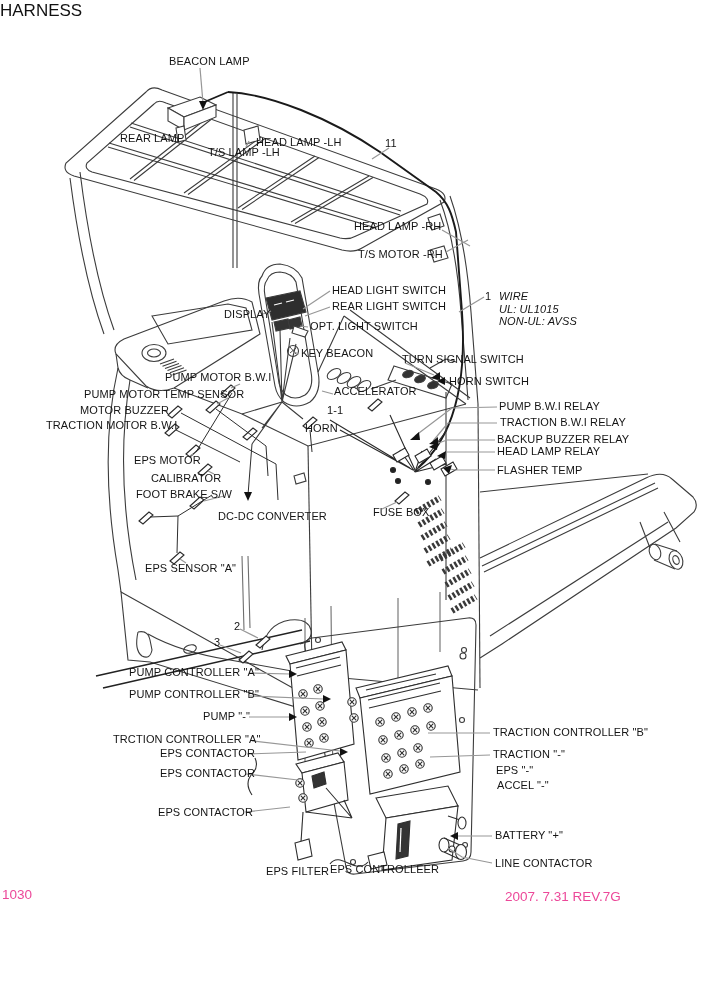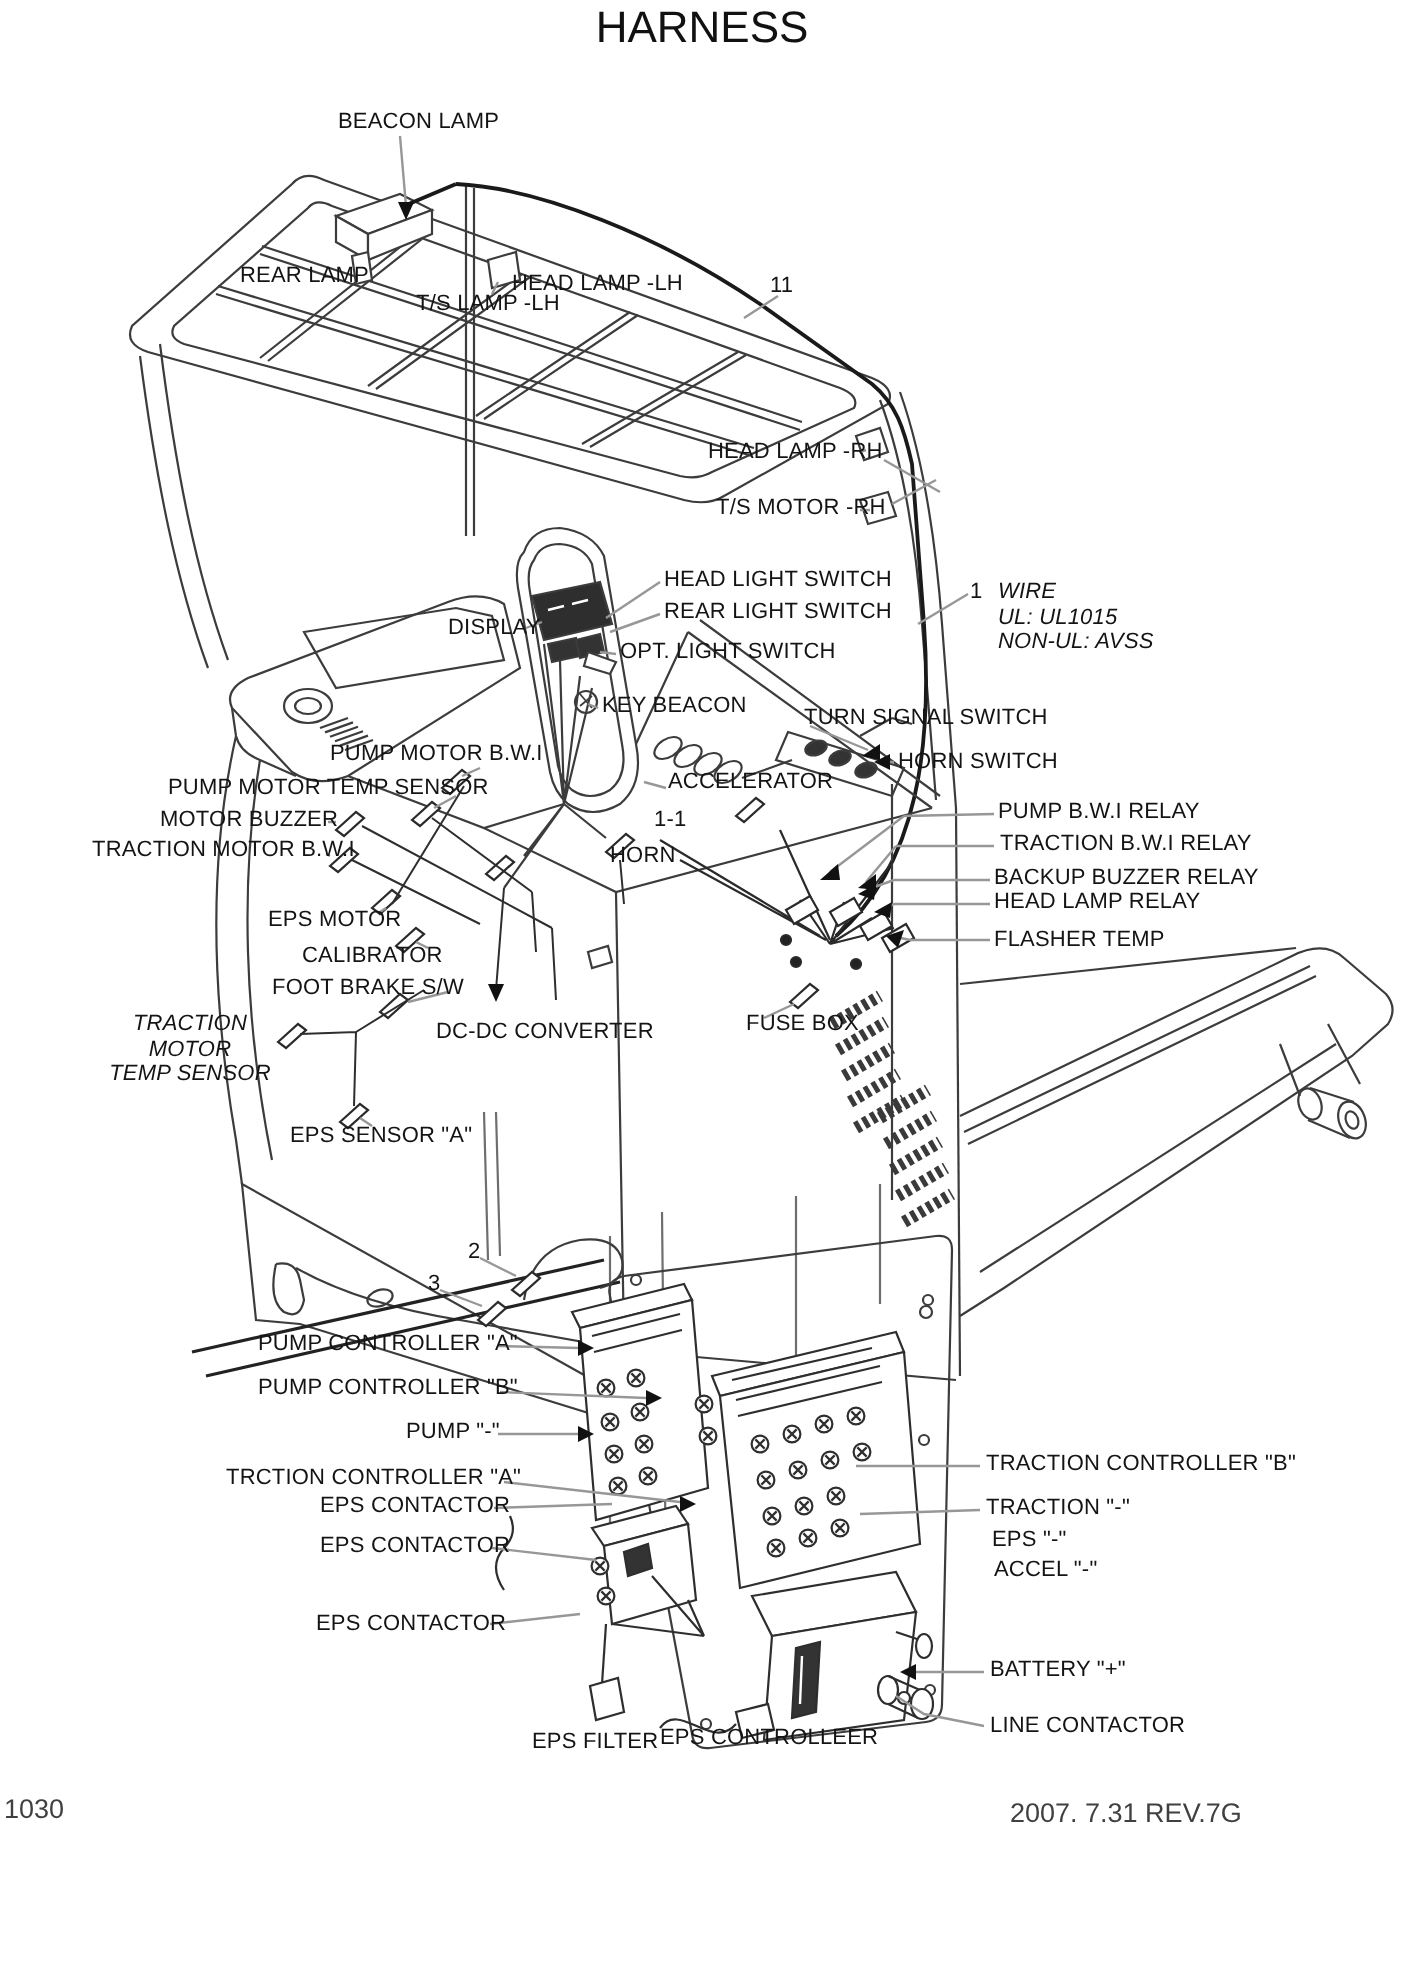--- a/index.html
+++ b/index.html
@@ -3,22 +3,22 @@
 <meta charset="utf-8">
 <style>
   html,body{margin:0;padding:0;background:#fff;}
   .stage{position:relative;width:702px;height:992px;background:#ffffff;overflow:hidden;
          font-family:"Liberation Sans",sans-serif;}
   .art{position:absolute;left:0;top:0;}
   .lbl{position:absolute;font-size:11px;line-height:12.5px;color:#141414;white-space:nowrap;
        letter-spacing:0.1px;}
   .ml{white-space:pre-line;font-style:italic;}
   .ctr{text-align:center;}
-  .title{position:absolute;left:0;right:0;top:1px;text-align:center;font-size:22px;color:#111;}
-  .foot{position:absolute;font-size:13.5px;color:#404040;margin-top:10px;}
+  .title{position:absolute;left:0;right:0;top:1px;text-align:left;font-size:17px;color:#111;}
+  .foot{position:absolute;font-size:13.5px;color:#ec4899;}
 </style>
 </head>
 <body>
 
 <div class="stage">
 
 <svg class="art" width="702" height="992" viewBox="0 0 702 992">
   <defs>
     <polygon id="conn" points="-7,4 3,-5 7,-2 -3,7"></polygon>
     <g id="bolt">
@@ -352,22 +352,20 @@
   <div class="lbl" style="left:46px;top:419px">TRACTION MOTOR B.W.I</div>
   <div class="lbl" style="left:305px;top:422px">HORN</div>
   <div class="lbl" style="left:499px;top:400px">PUMP B.W.I RELAY</div>
   <div class="lbl" style="left:500px;top:416px">TRACTION B.W.I RELAY</div>
   <div class="lbl" style="left:497px;top:433px">BACKUP BUZZER RELAY</div>
   <div class="lbl" style="left:497px;top:445px">HEAD LAMP RELAY</div>
   <div class="lbl" style="left:497px;top:464px">FLASHER TEMP</div>
   <div class="lbl" style="left:134px;top:454px">EPS MOTOR</div>
   <div class="lbl" style="left:151px;top:472px">CALIBRATOR</div>
   <div class="lbl" style="left:136px;top:488px">FOOT BRAKE S/W</div>
-  <div class="lbl ml ctr" style="left:45px;top:506px;width:100px">TRACTION MOTOR
-TEMP SENSOR</div>
   <div class="lbl" style="left:218px;top:510px">DC-DC CONVERTER</div>
   <div class="lbl" style="left:373px;top:506px">FUSE BOX</div>
   <div class="lbl" style="left:145px;top:562px">EPS SENSOR "A"</div>
   <div class="lbl" style="left:234px;top:620px">2</div>
   <div class="lbl" style="left:214px;top:636px">3</div>
   <div class="lbl" style="left:129px;top:666px">PUMP CONTROLLER "A"</div>
   <div class="lbl" style="left:129px;top:688px">PUMP CONTROLLER "B"</div>
   <div class="lbl" style="left:203px;top:710px">PUMP "-"</div>
   <div class="lbl" style="left:113px;top:733px">TRCTION CONTROLLER "A"</div>
   <div class="lbl" style="left:160px;top:747px">EPS CONTACTOR</div>

